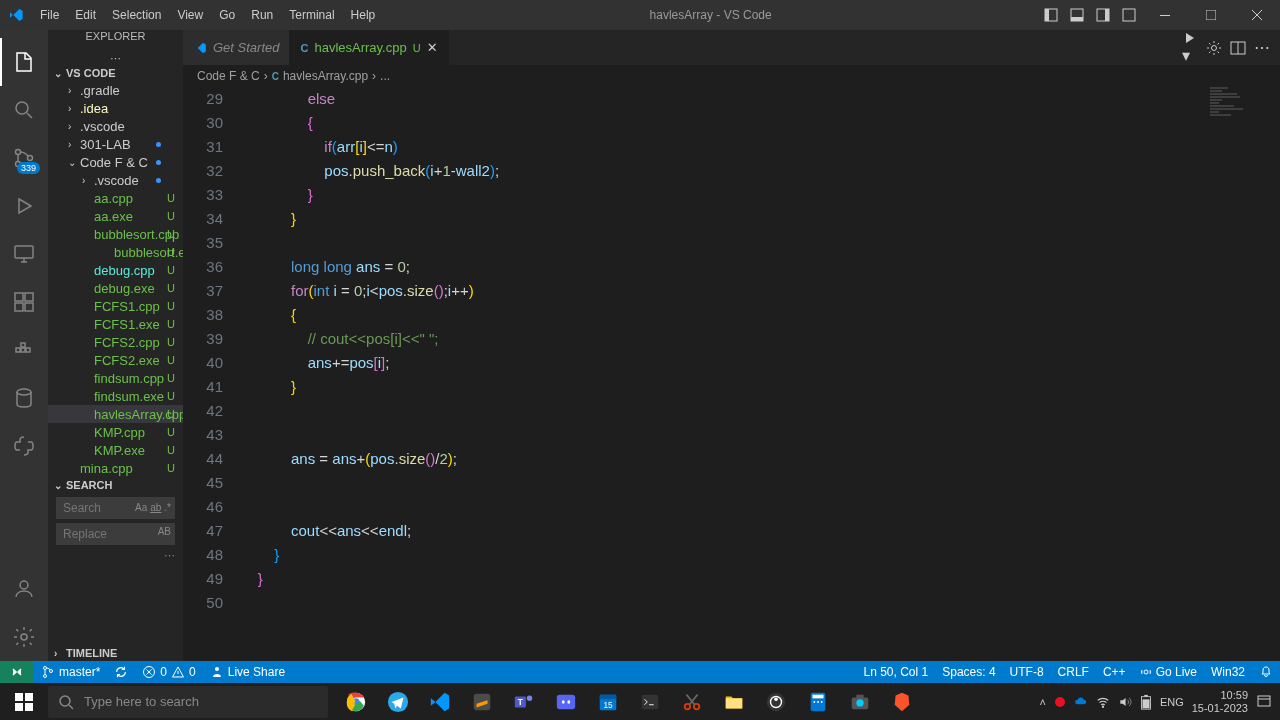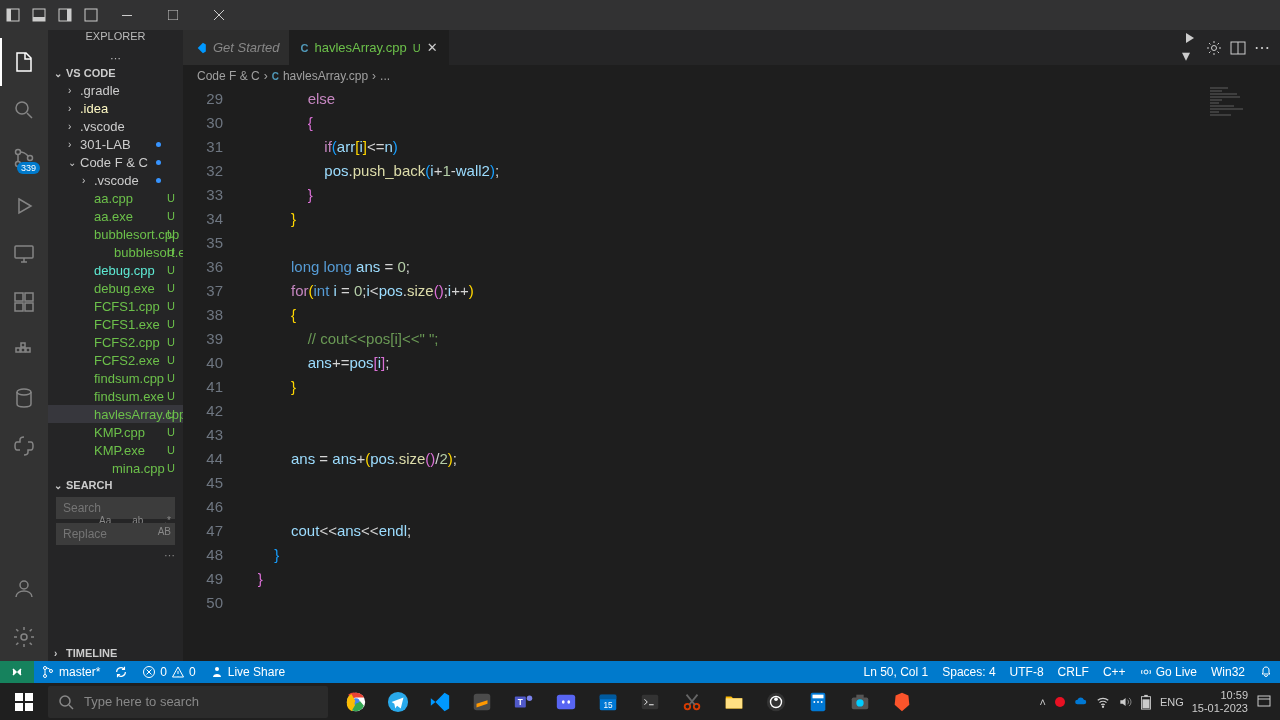--- a/index.html
+++ b/index.html
@@ -78,20 +78,38 @@
 .task-icon.running::after { content: ''; position: absolute; bottom: 0; left: 30%; width: 40%; height: 2px; background: #76b9ed; }
 .tray { margin-left: auto; display: flex; align-items: center; gap: 8px; padding: 0 8px; color: #ccc; font-size: 11px; }
 .tray-clock { text-align: right; line-height: 13px; font-size: 11px; }
 
 svg { display: block; }
 </style>
 </head>
 <body>
 
 <div class="titlebar">
+  <div class="titlebar-left">
+    <span class="vscode-logo">
+      <svg viewBox="0 0 24 24" width="16" height="16">
+          <path fill="#0098ff" d="M17 3l5 3v12l-5 3-9-9 9-9zM3 8l4 4-4 4V8z"></path>
+        </svg>
+    </span>
+    <div style="display:flex">
+        <span class="menu-item">File</span>
+        <span class="menu-item">Edit</span>
+        <span class="menu-item">Selection</span>
+        <span class="menu-item">View</span>
+        <span class="menu-item">Go</span>
+        <span class="menu-item">Run</span>
+        <span class="menu-item">Terminal</span>
+        <span class="menu-item">Help</span>
+      </div>
+  </div>
+  <div class="titlebar-center">havlesArray - VS Code</div>
   <div class="titlebar-right">
     <div class="layout-btn">
         <svg width="14" height="14" viewBox="0 0 14 14">
           <rect x="1" y="1" width="12" height="12" fill="none" stroke="#ccc"></rect>
           <rect x="1" y="1" width="4" height="12" fill="#ccc"></rect>
         </svg>
       </div>
     <div class="layout-btn">
         <svg width="14" height="14" viewBox="0 0 14 14">
           <rect x="1" y="1" width="12" height="12" fill="none" stroke="#ccc"></rect>
@@ -309,34 +327,34 @@
         <div class="tree-item" style="padding-left: 34px;">
           <span class="tree-chevron"></span>
           <span class="tree-label" style="color:#6cc04a">KMP.cpp</span>
           <span class="tree-status" style="color:#6cc04a">U</span>
         </div>
         <div class="tree-item" style="padding-left: 34px;">
           <span class="tree-chevron"></span>
           <span class="tree-label" style="color:#6cc04a">KMP.exe</span>
           <span class="tree-status" style="color:#6cc04a">U</span>
         </div>
-        <div class="tree-item" style=" margin-left: 32px;">
+        <div class="tree-item" style="">
           <span class="tree-chevron"></span>
           <span class="tree-label" style="color:#6cc04a">mina.cpp</span>
           <span class="tree-status" style="color:#6cc04a">U</span>
         </div>
       </div>
     <div class="section-header">
       <span class="tree-chevron">⌄</span>
       <span>SEARCH</span>
     </div>
     <div class="search-panel">
       <div style="position:relative">
         <input class="search-input" placeholder="Search" style="">
-        <span style="position:absolute;right:4px;top:18px;font-size:10px;color:#888;display:flex;gap:21px">
+        <span style="position:absolute;right:4px;top:5px;font-size:10px;color:#888;display:flex;gap:3px">
           <span>Aa</span>
           <span><u>ab</u></span>
           <span>.*</span>
         </span>
       </div>
       <div style="position:relative">
         <input class="search-input" placeholder="Replace" style="">
         <span style="position:absolute;right:4px;top:3px;font-size:10px;color:#888">AB</span>
       </div>
       <div style="text-align:right;color:#888">⋯</div>

